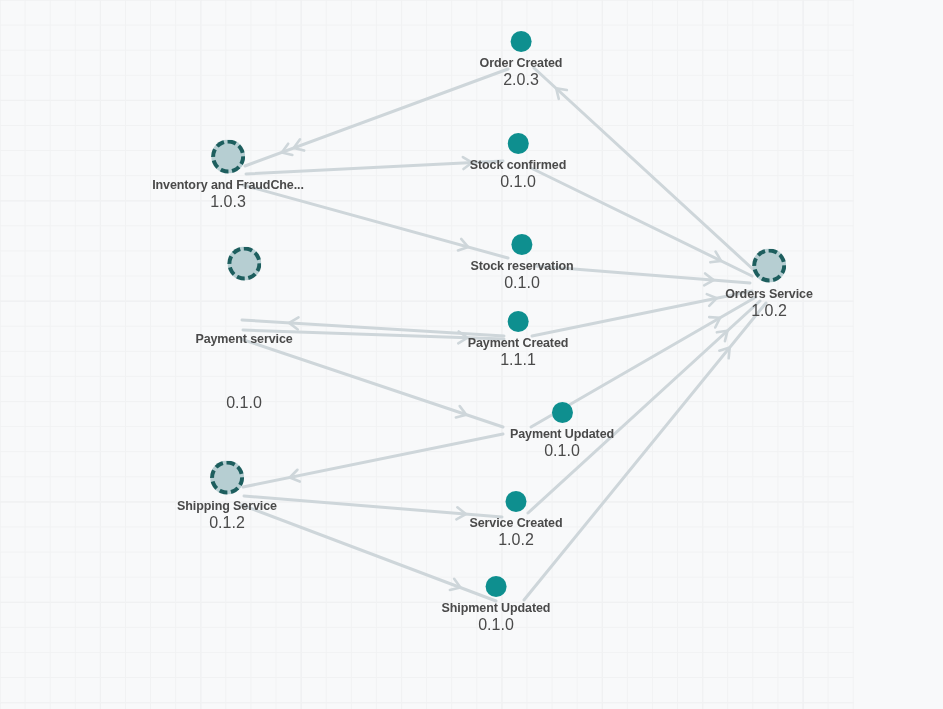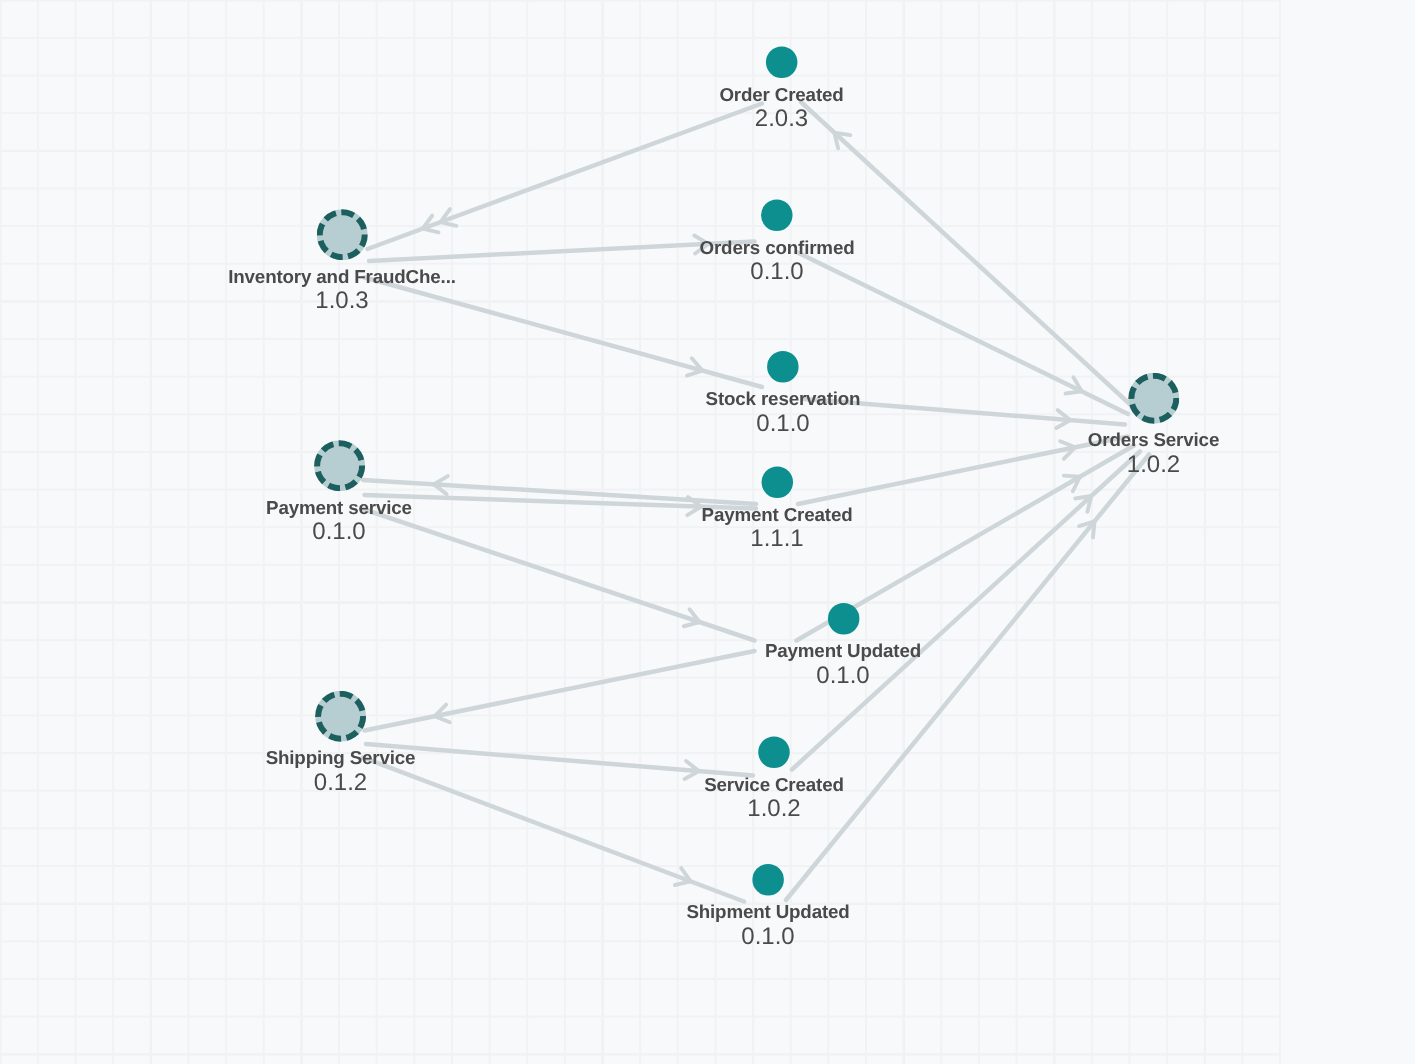--- a/index.html
+++ b/index.html
@@ -165,38 +165,38 @@
         <div class="node-dot-wrap">
           <div class="service-dot"></div>
         </div>
         <div class="node-label">Inventory and FraudChe...</div>
         <div class="node-version">1.0.3</div>
       </div>
       <div class="node" style="left: 518px; top: 162px;">
         <div class="node-dot-wrap">
           <div class="event-dot"></div>
         </div>
-        <div class="node-label">Orders confirmed</div>
+        <div class="node-label">Stock confirmed</div>
         <div class="node-version">0.1.0</div>
       </div>
       <div class="node" style="left: 522px; top: 263px;">
         <div class="node-dot-wrap">
           <div class="event-dot"></div>
         </div>
         <div class="node-label">Stock reservation</div>
         <div class="node-version">0.1.0</div>
       </div>
       <div class="node" style="left: 769px; top: 284px; justify-content: flex-end;">
         <div class="node-dot-wrap">
           <div class="service-dot"></div>
         </div>
         <div class="node-label">Orders Service</div>
         <div class="node-version">1.0.2</div>
       </div>
-      <div class="node" style="left: 226px; top: 329px;">
+      <div class="node" style="left: 244px; top: 329px; gap: 47px;">
         <div class="node-dot-wrap">
           <div class="service-dot"></div>
         </div>
         <div class="node-label">Payment service</div>
         <div class="node-version">0.1.0</div>
       </div>
       <div class="node" style="left: 518px; top: 340px;">
         <div class="node-dot-wrap">
           <div class="event-dot"></div>
         </div>
@@ -217,21 +217,21 @@
         <div class="node-label">Shipping Service</div>
         <div class="node-version">0.1.2</div>
       </div>
       <div class="node" style="left: 516px; top: 520px;">
         <div class="node-dot-wrap">
           <div class="event-dot"></div>
         </div>
         <div class="node-label">Service Created</div>
         <div class="node-version">1.0.2</div>
       </div>
-      <div class="node" style="left: 512px; top: 605px;">
+      <div class="node" style="left: 496px; top: 605px;">
         <div class="node-dot-wrap">
           <div class="event-dot"></div>
         </div>
         <div class="node-label">Shipment Updated</div>
         <div class="node-version">0.1.0</div>
       </div>
     </div>
 </div>
 
 </body></html>

